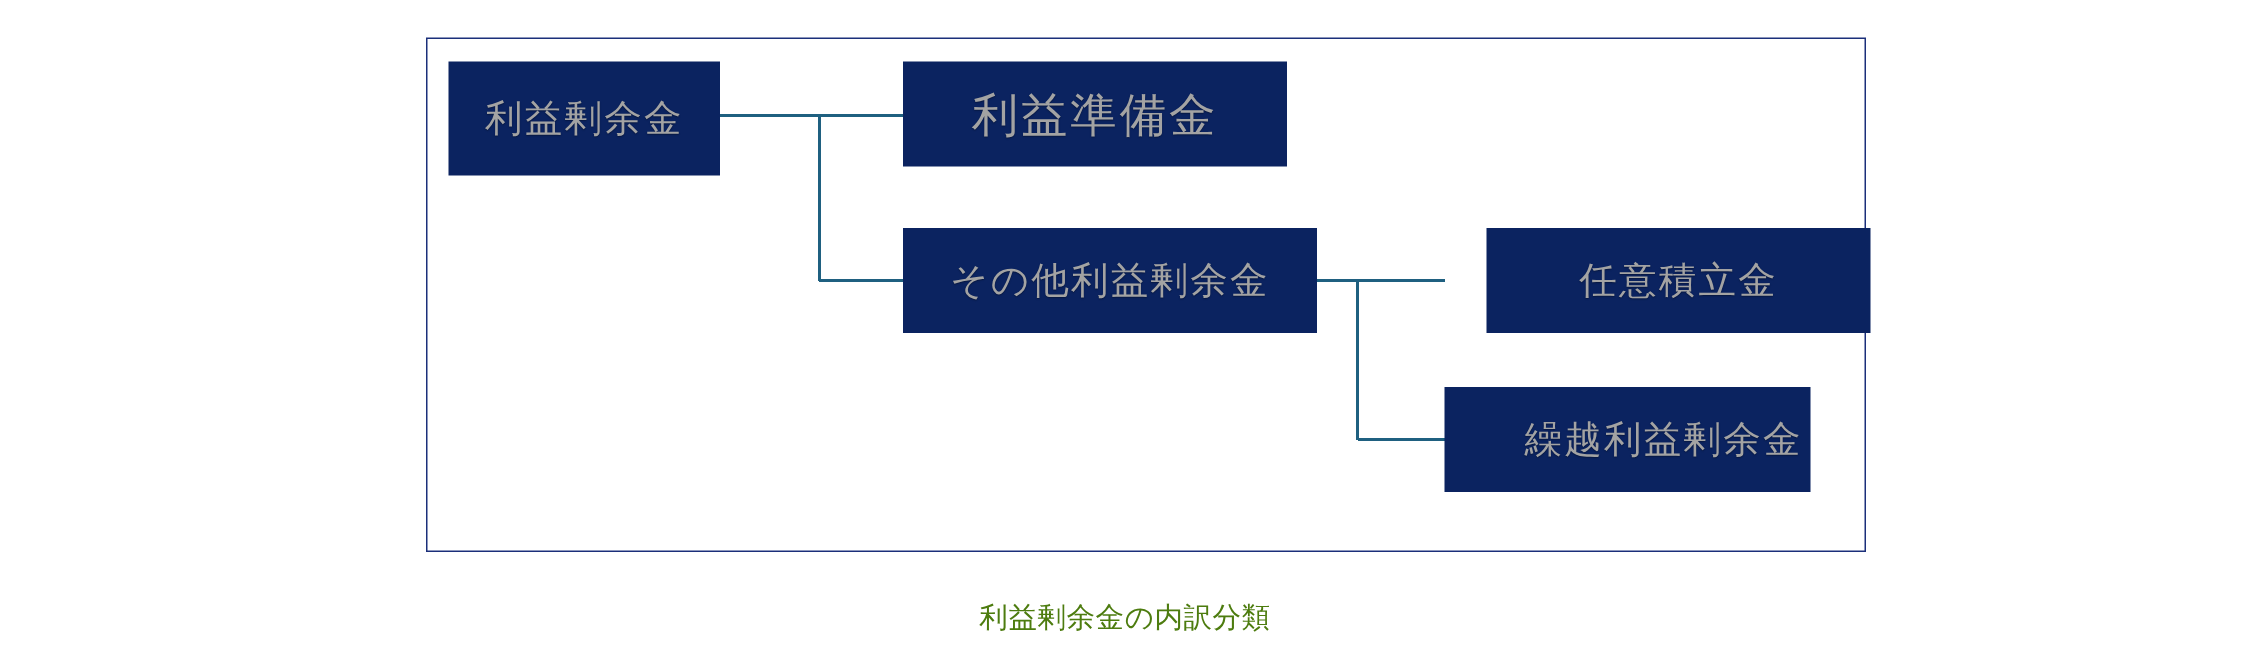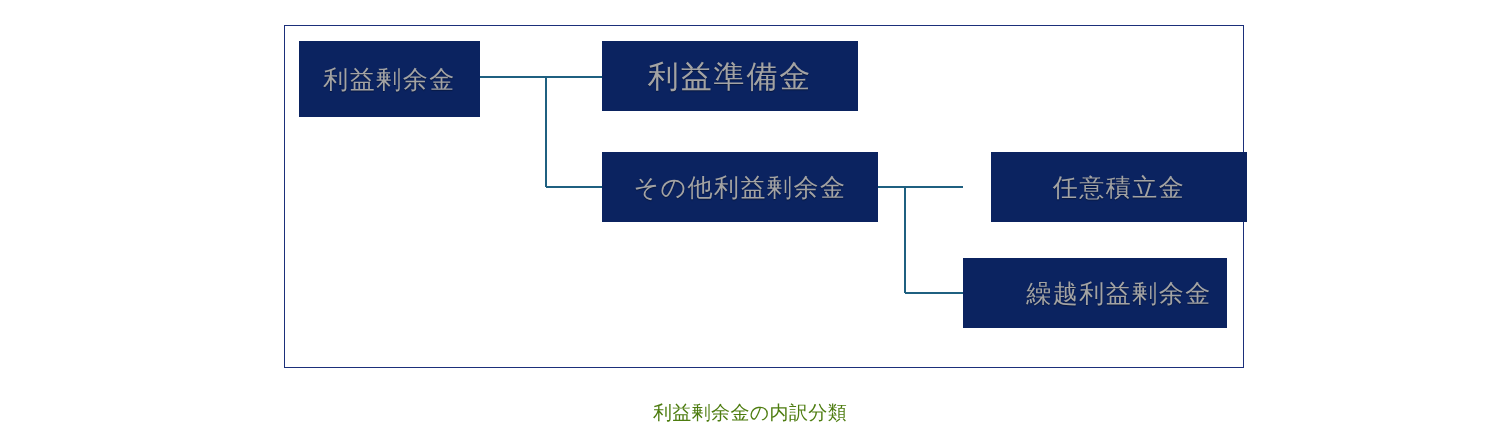--- a/index.html
+++ b/index.html
@@ -92,21 +92,21 @@
     left: 963px;
     top: 152px;
     width: 256px;
     height: 70px;
     font-size: 25px;
     margin-left: 28px;
   }
   .node-carried {
     left: 963px;
     top: 258px;
-    width: 264px;
+    width: 244px;
     height: 70px;
     font-size: 25px;
     padding-left: 48px;
   }
 
   
   .caption {
     position: absolute;
     left: 0;
     top: 402px;

